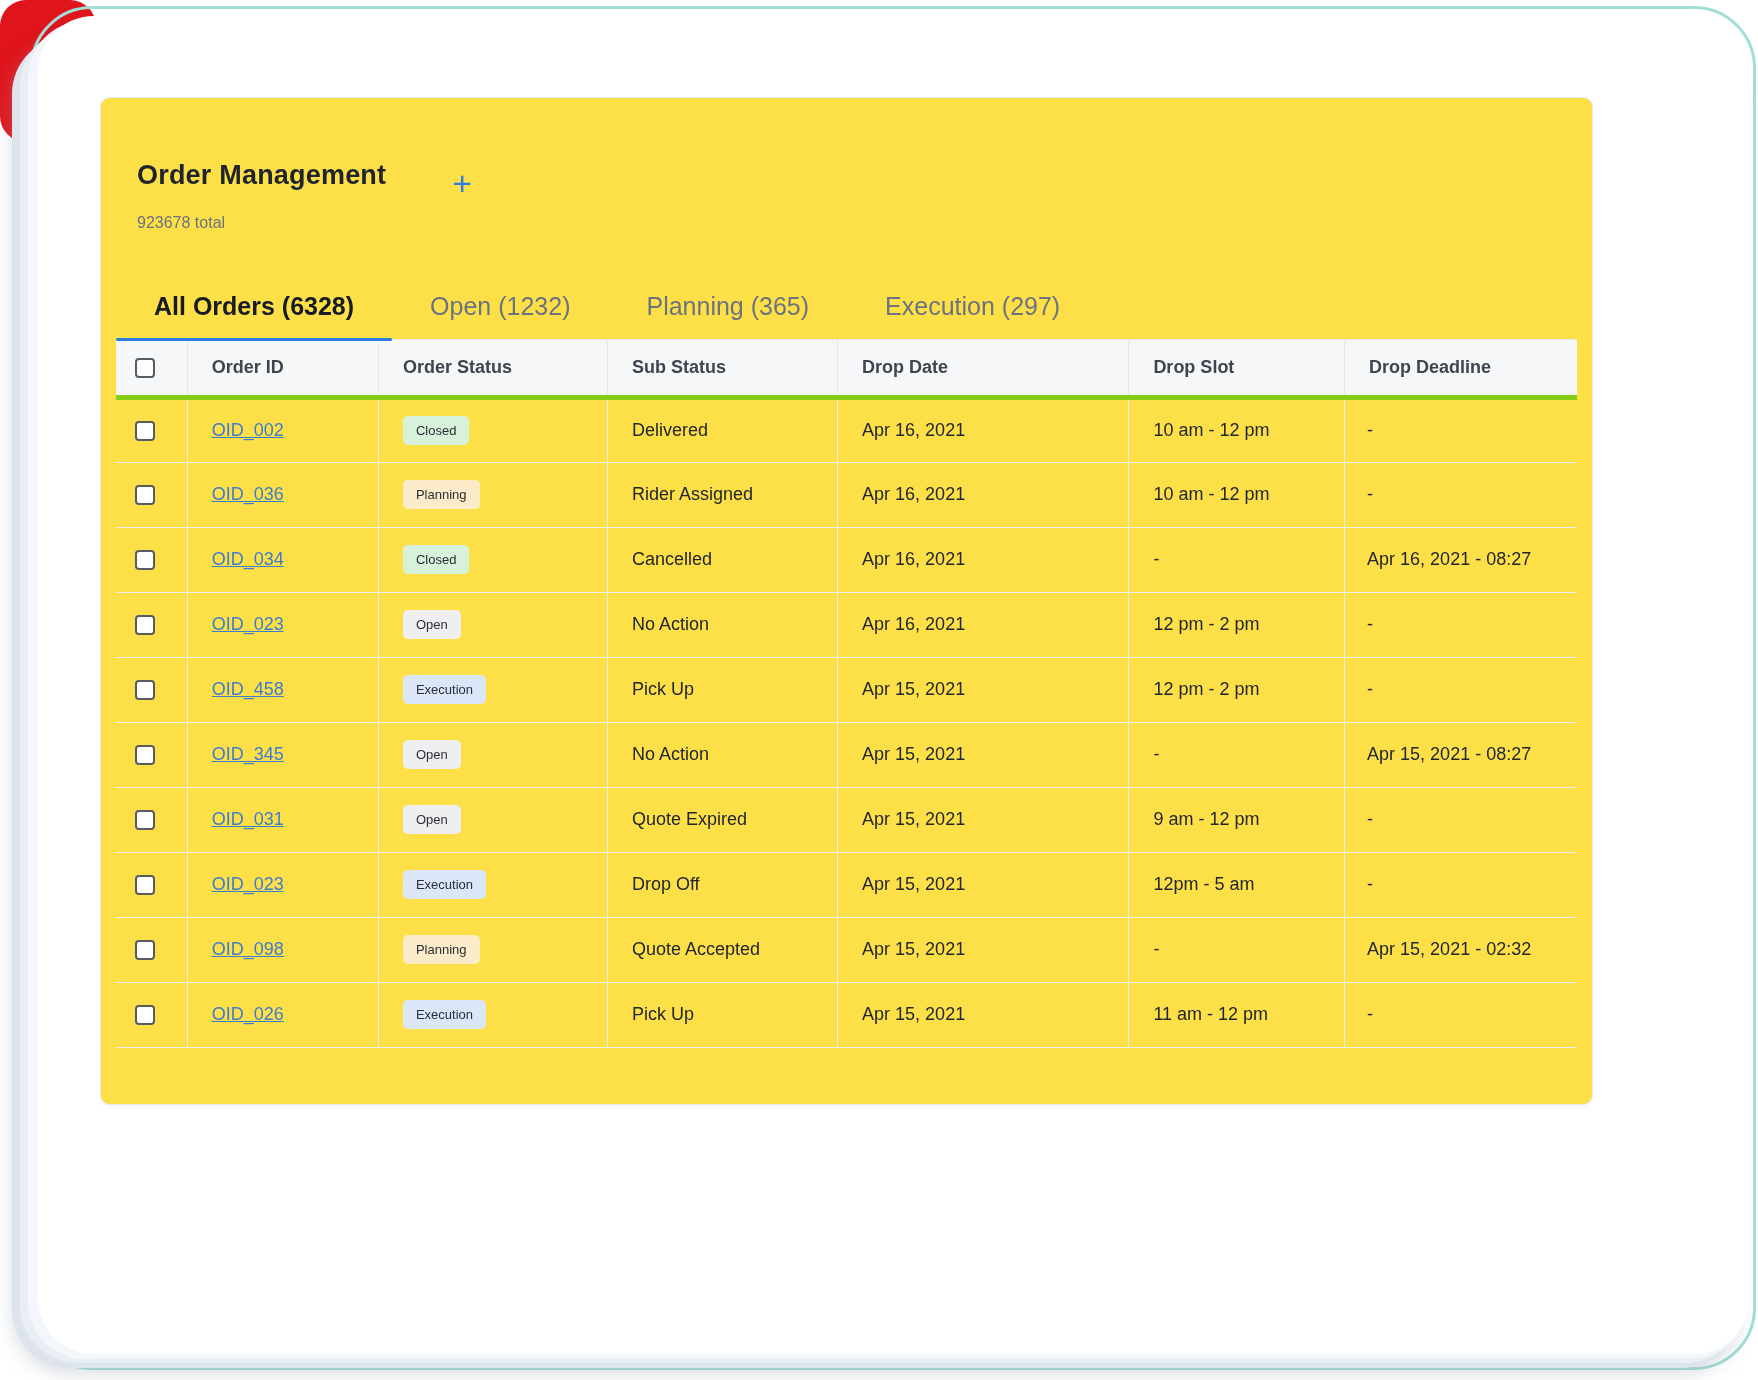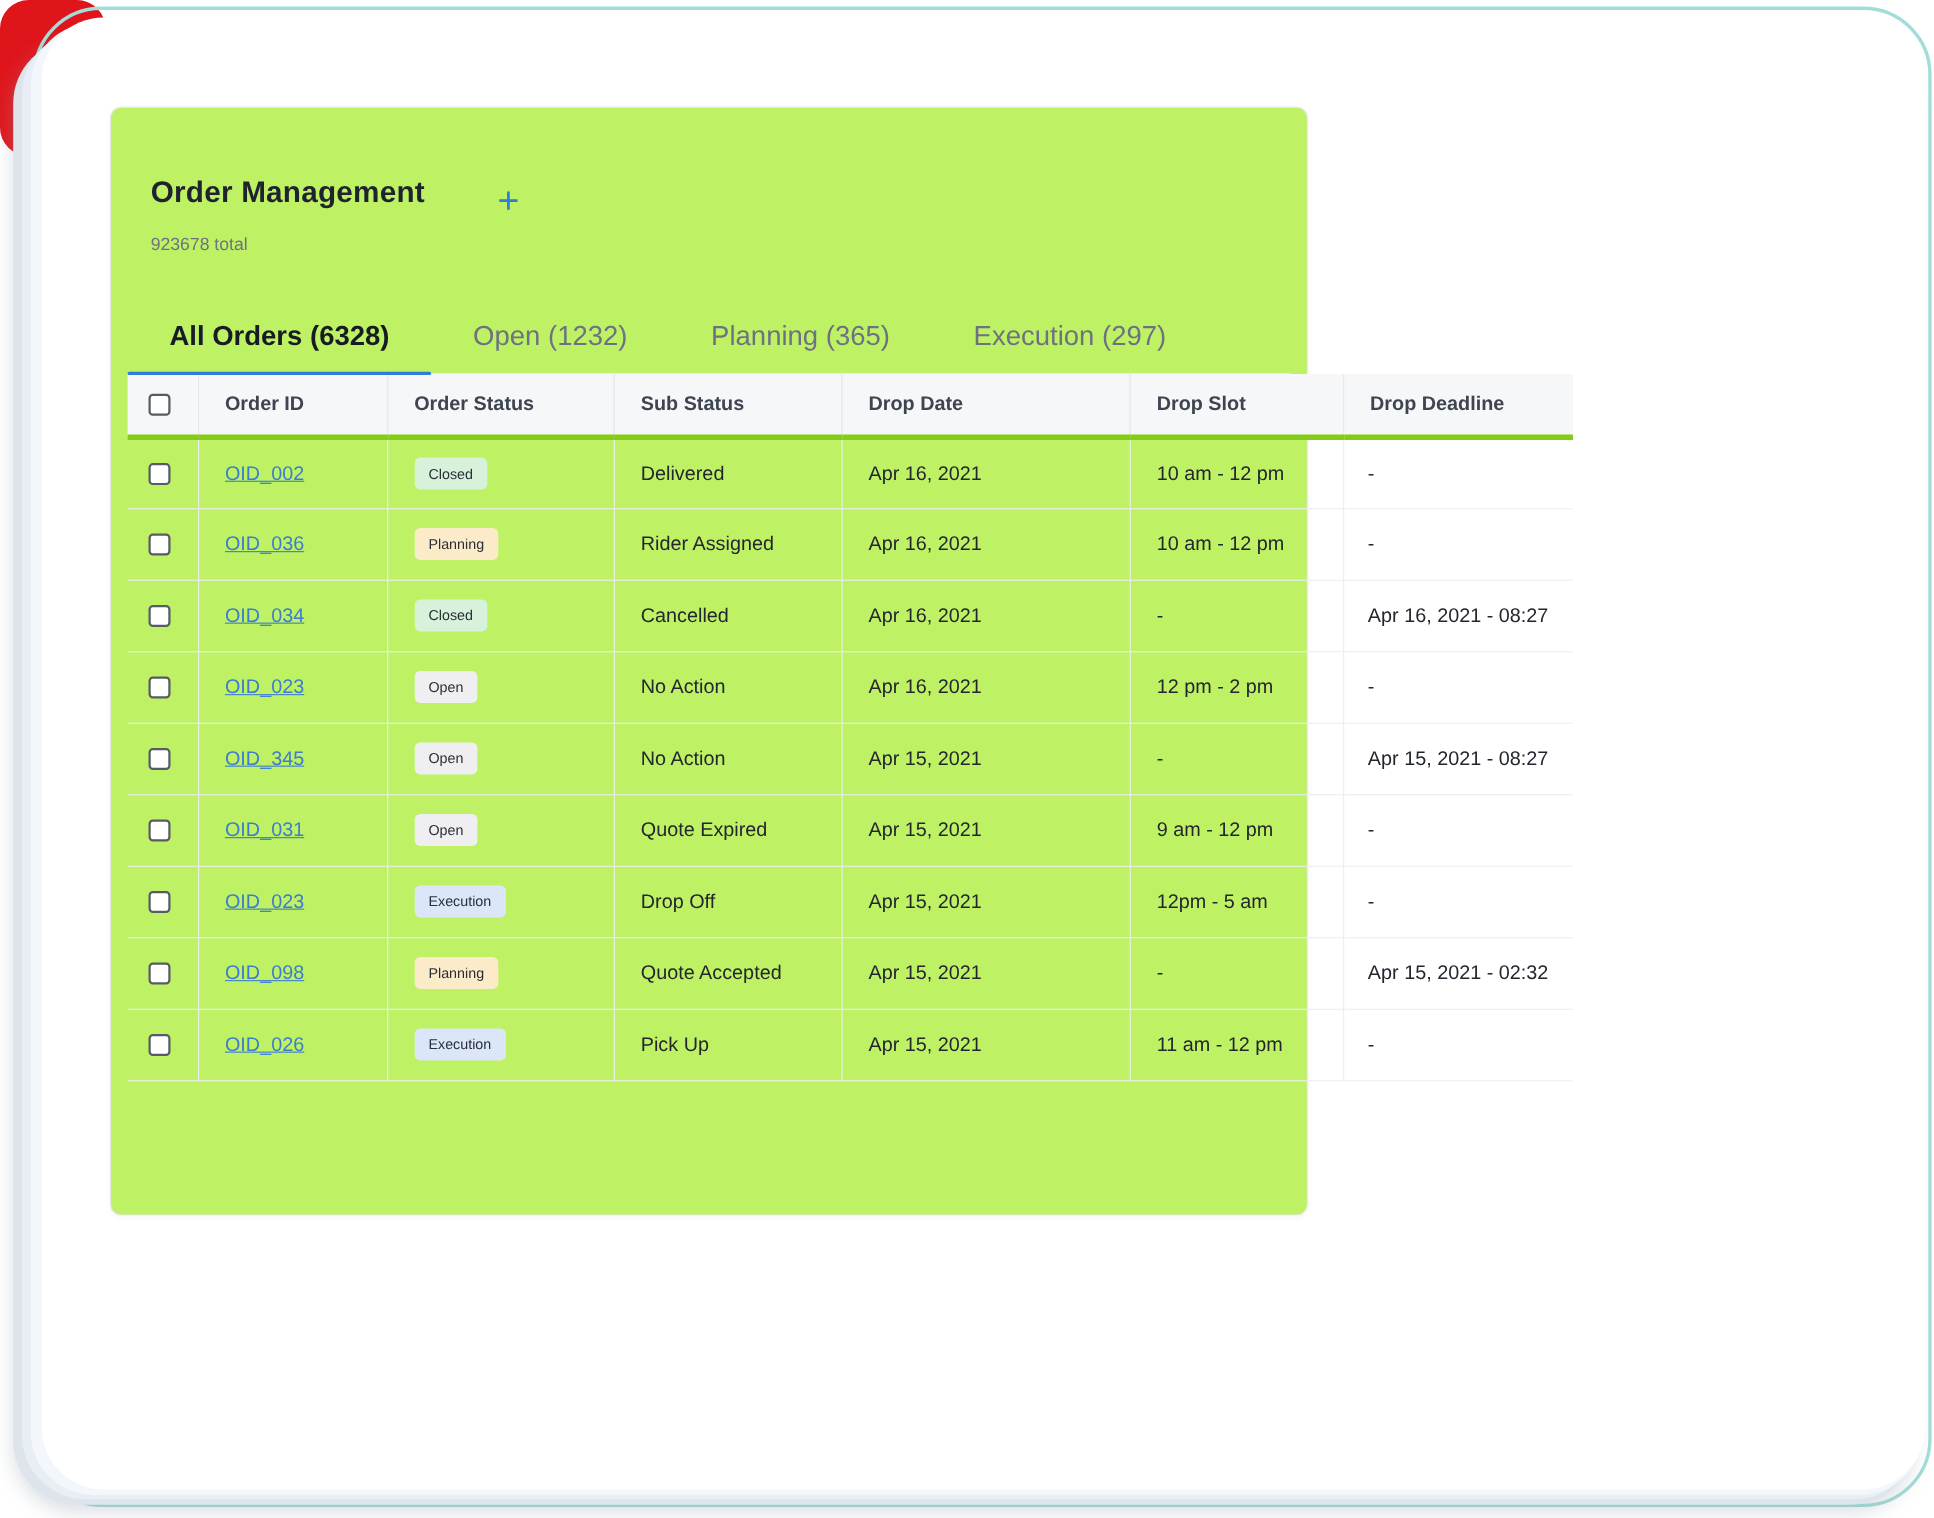--- a/index.html
+++ b/index.html
@@ -34,22 +34,22 @@
     position: absolute; left: 28px; top: 21px; right: 10px; bottom: 21px;
     background: #f3f6fa; border-radius: 57px;
   }
   .surface {
     position: absolute; left: 38px; top: 16px; right: 8px; bottom: 26px;
     background: #ffffff; border-radius: 56px;
   }
 
   
   .card {
-    position: absolute; left: 100px; top: 97px; width: 1089px; height: 1008px;
-    background: #bef264; border: 1px solid #e7e8ec; border-radius: 10px;
+    position: absolute; left: 100px; top: 97px; width: 1493px; height: 1008px;
+    background: #fde047; border: 1px solid #e7e8ec; border-radius: 10px;
     box-shadow: 0 2px 6px rgba(25,35,55,0.04);
   }
   .card-header { padding: 62px 36px 0 36px; }
   .title-row { display: flex; align-items: flex-start; gap: 58px; }
   .page-title {
     font-size: 27px; font-weight: 700; color: #1f232d; letter-spacing: .2px;
   }
   .add-btn {
     background: none; border: none; cursor: pointer;
     color: #2e7ce0; font-size: 34px; line-height: 1; font-weight: 400;
@@ -207,20 +207,29 @@
         <tr>
           <td class="cb-cell"><input type="checkbox" class="cb" style=""></td>
           <td><a class="oid">OID_023</a></td>
           <td><span class="badge badge-open">Open</span></td>
           <td>No Action</td>
           <td>Apr 16, 2021</td>
           <td>12 pm - 2 pm</td>
           <td>-</td>
         </tr>
 
+        <tr>
+          <td class="cb-cell"><input type="checkbox" class="cb" style=""></td>
+          <td><a class="oid">OID_458</a></td>
+          <td><span class="badge badge-execution">Execution</span></td>
+          <td>Pick Up</td>
+          <td>Apr 15, 2021</td>
+          <td>12 pm - 2 pm</td>
+          <td>-</td>
+        </tr>
 
         <tr>
           <td class="cb-cell"><input type="checkbox" class="cb" style=""></td>
           <td><a class="oid">OID_345</a></td>
           <td><span class="badge badge-open">Open</span></td>
           <td>No Action</td>
           <td>Apr 15, 2021</td>
           <td>-</td>
           <td>Apr 15, 2021 - 08:27</td>
         </tr>

